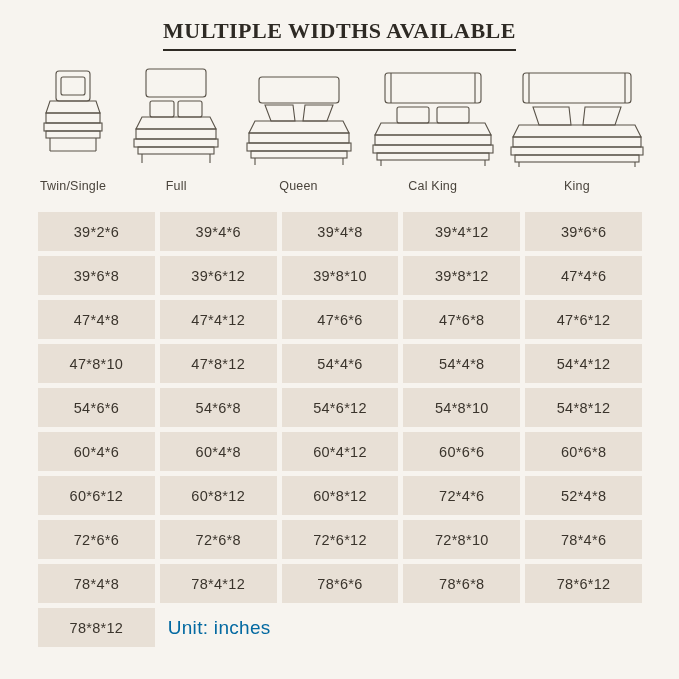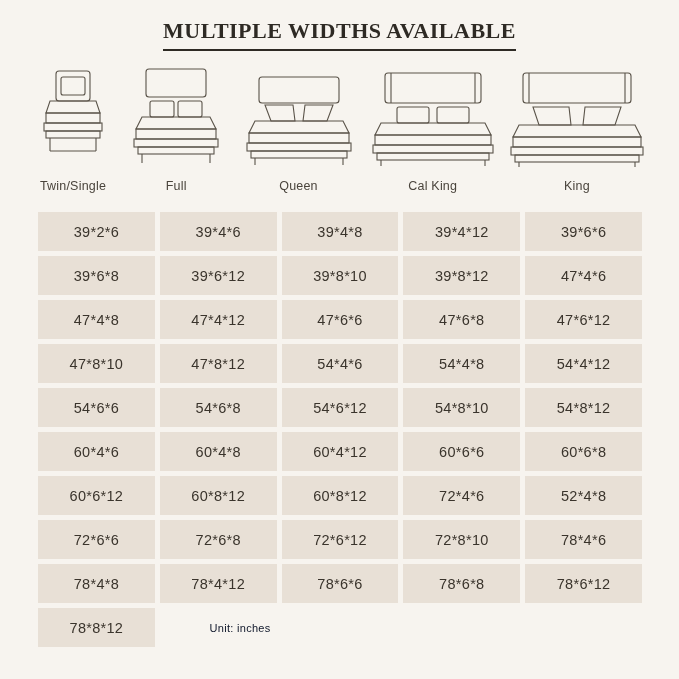--- a/index.html
+++ b/index.html
@@ -72,22 +72,22 @@
     height: 39px;
     display: flex;
     align-items: center;
     justify-content: center;
     font-size: 14.5px;
     color: #3a342c;
     letter-spacing: 0.3px;
   }
   .cell.unit {
     background: transparent;
-    color: #0f172a;
-    font-size: 11px;
+    color: #0369a1;
+    font-size: 19px;
     justify-content: flex-end;
     padding-right: 6px;
     box-sizing: border-box;
   }
 </style>
 </head>
 <body>
 
 <div class="page">
 

